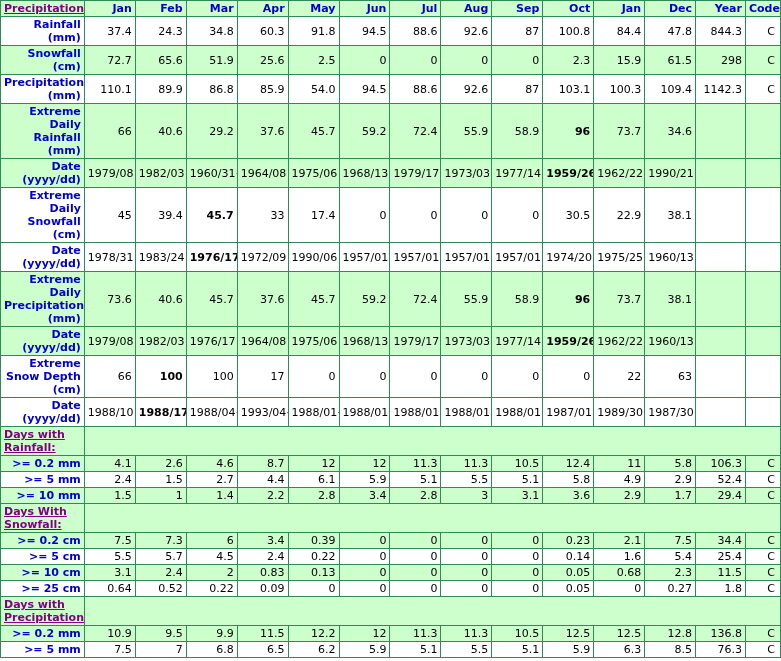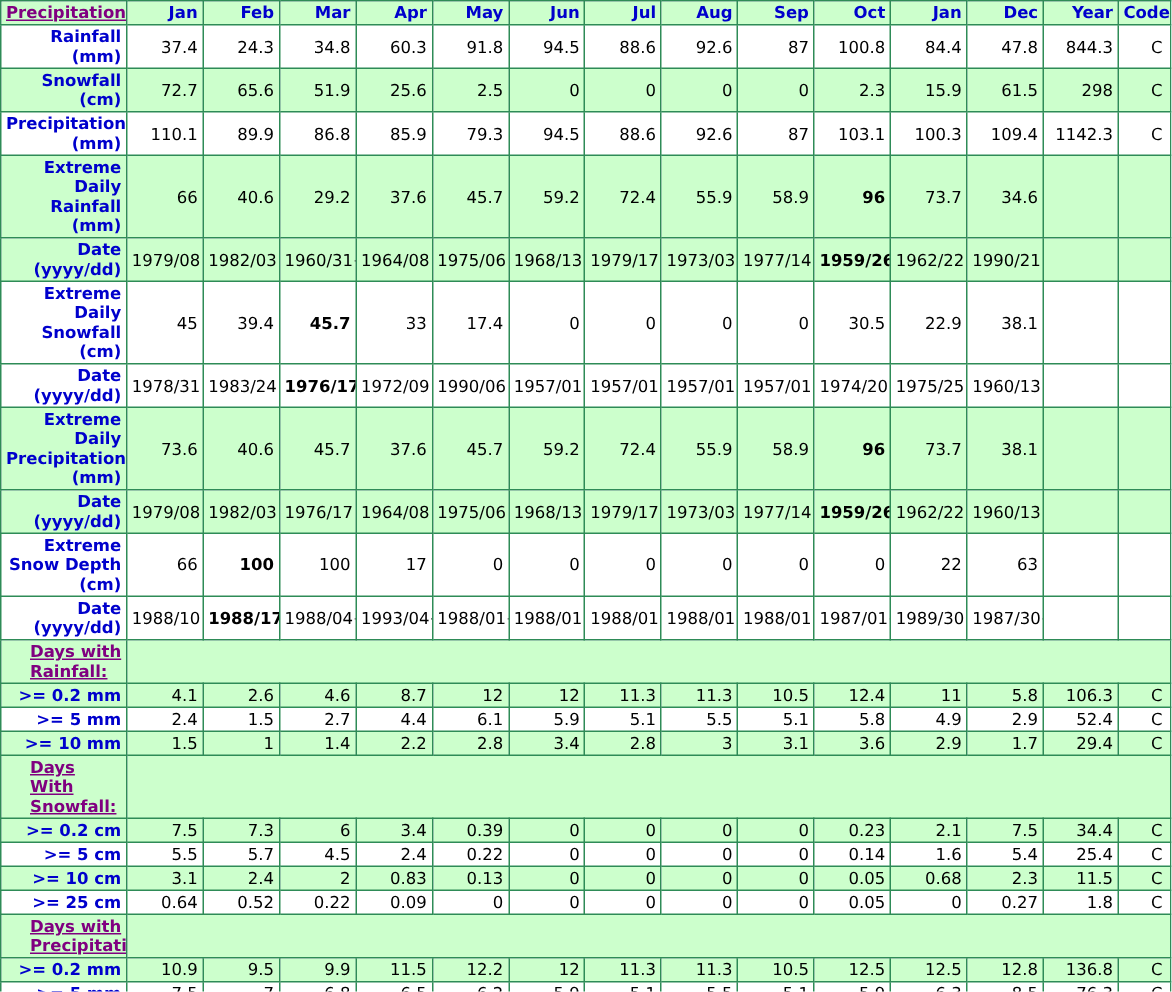--- a/index.html
+++ b/index.html
@@ -71,21 +71,21 @@
   tr.band-white td { background: #ffffff; }
 
   
   tr.section-row td {
     background: #ccffcc;
     color: #800080;
     font-weight: bold;
     text-decoration: underline;
     text-align: left;
     font-size: 11px;
-    padding-left: 19px;
+    padding-left: 3px;
   }
   tr.section-row td.section-fill {
     text-decoration: none;
   }
 </style>
 </head>
 <body>
 
 <table class="climate">
   <colgroup>
@@ -156,21 +156,21 @@
         <td class="val">61.5</td>
         <td class="val">298</td>
         <td class="val code">C</td>
       </tr>
       <tr class="band-white">
         <td class="rowlabel">Precipitation (mm)</td>
         <td class="val">110.1</td>
         <td class="val">89.9</td>
         <td class="val">86.8</td>
         <td class="val">85.9</td>
-        <td class="val">79.3</td>
+        <td class="val">54.0</td>
         <td class="val">94.5</td>
         <td class="val">88.6</td>
         <td class="val">92.6</td>
         <td class="val">87</td>
         <td class="val">103.1</td>
         <td class="val">100.3</td>
         <td class="val">109.4</td>
         <td class="val">1142.3</td>
         <td class="val code">C</td>
       </tr>

